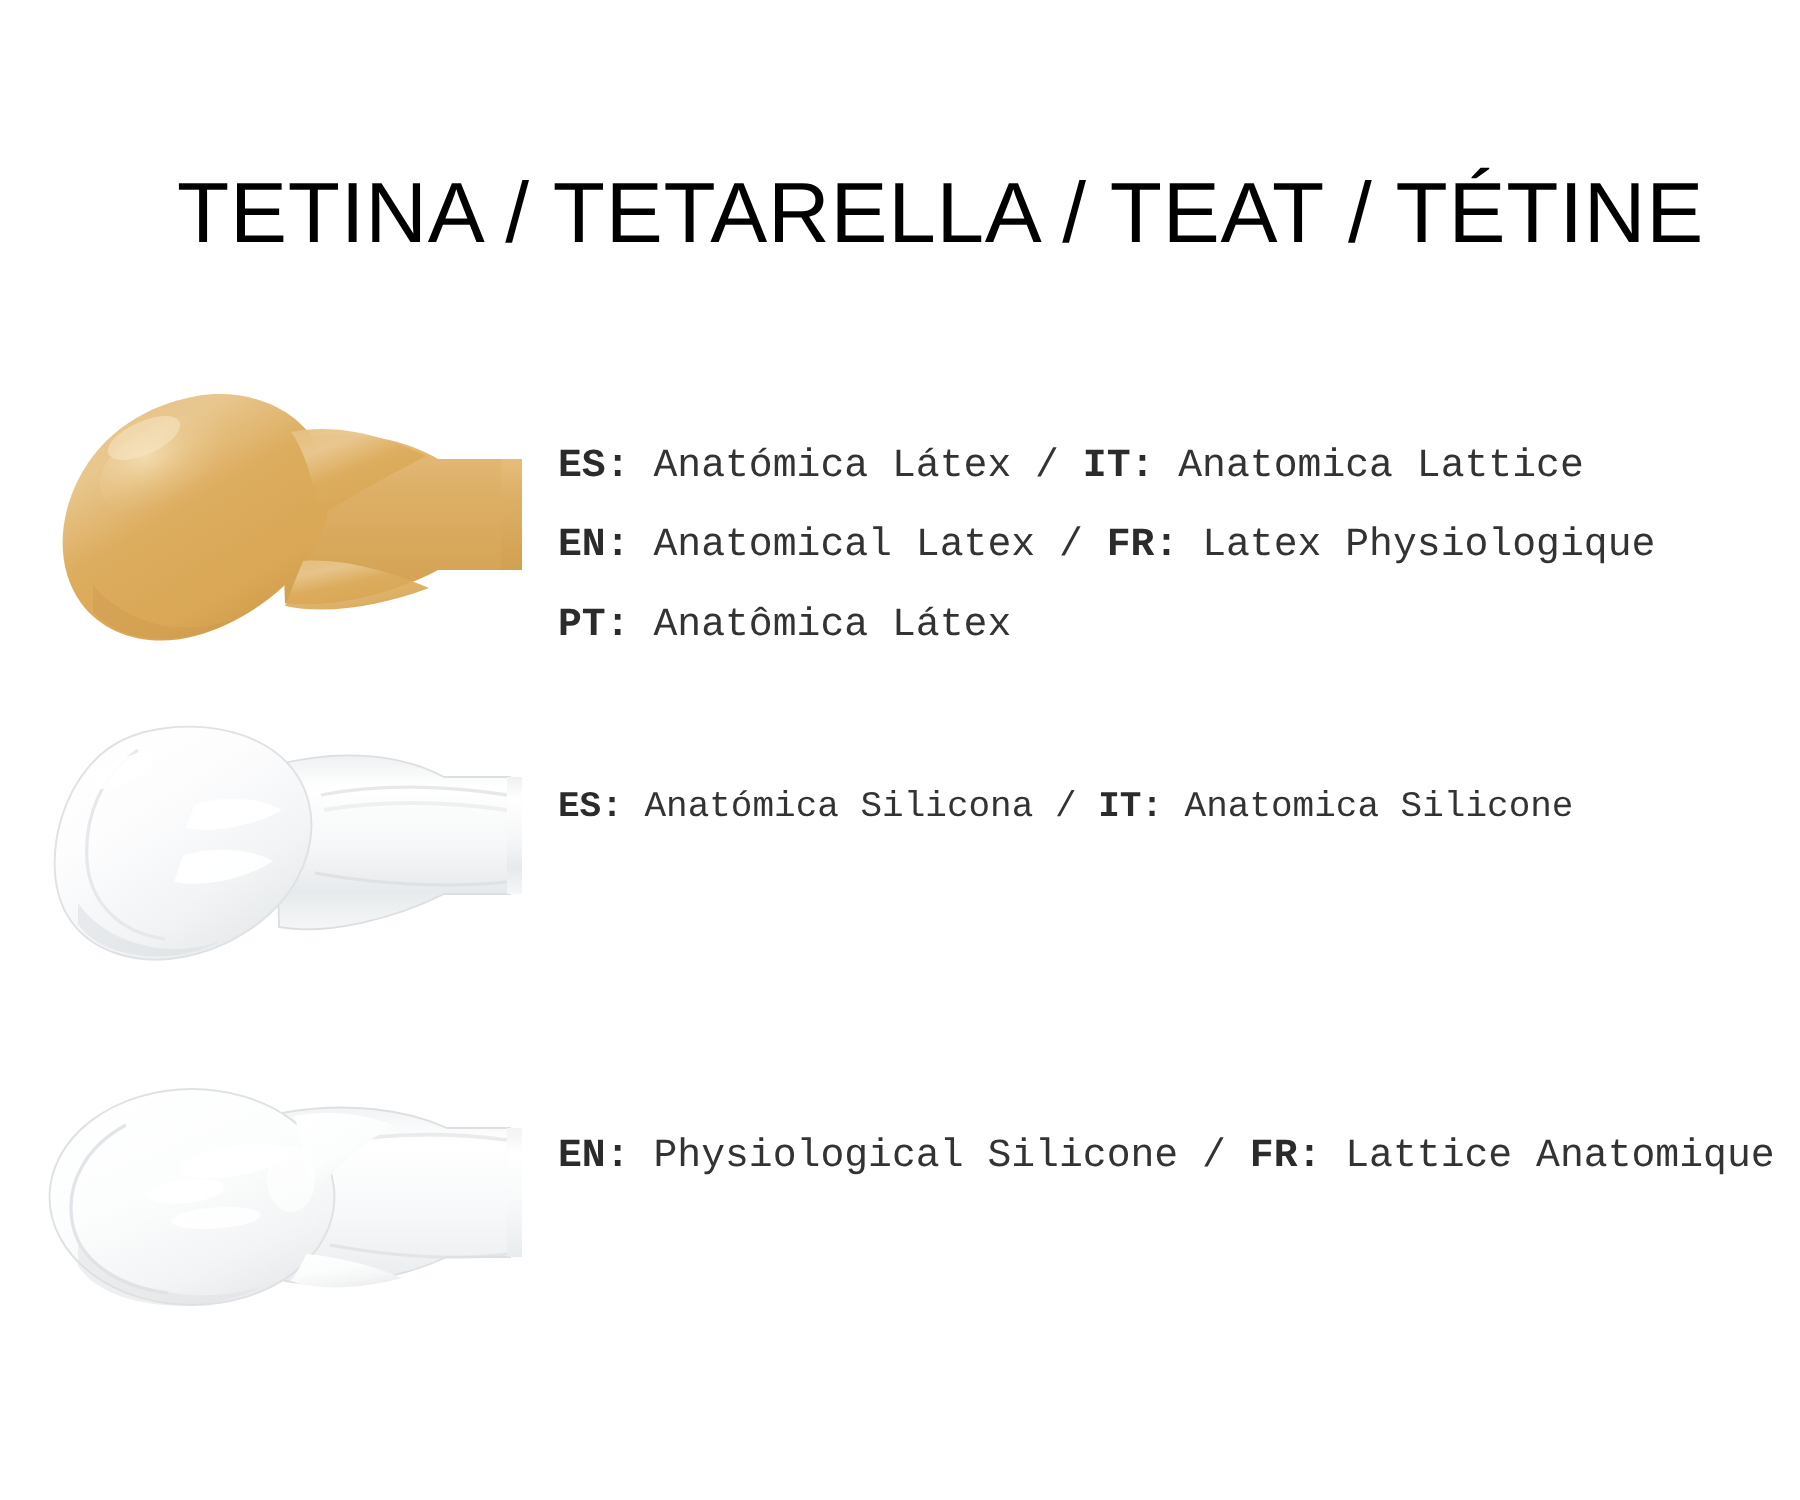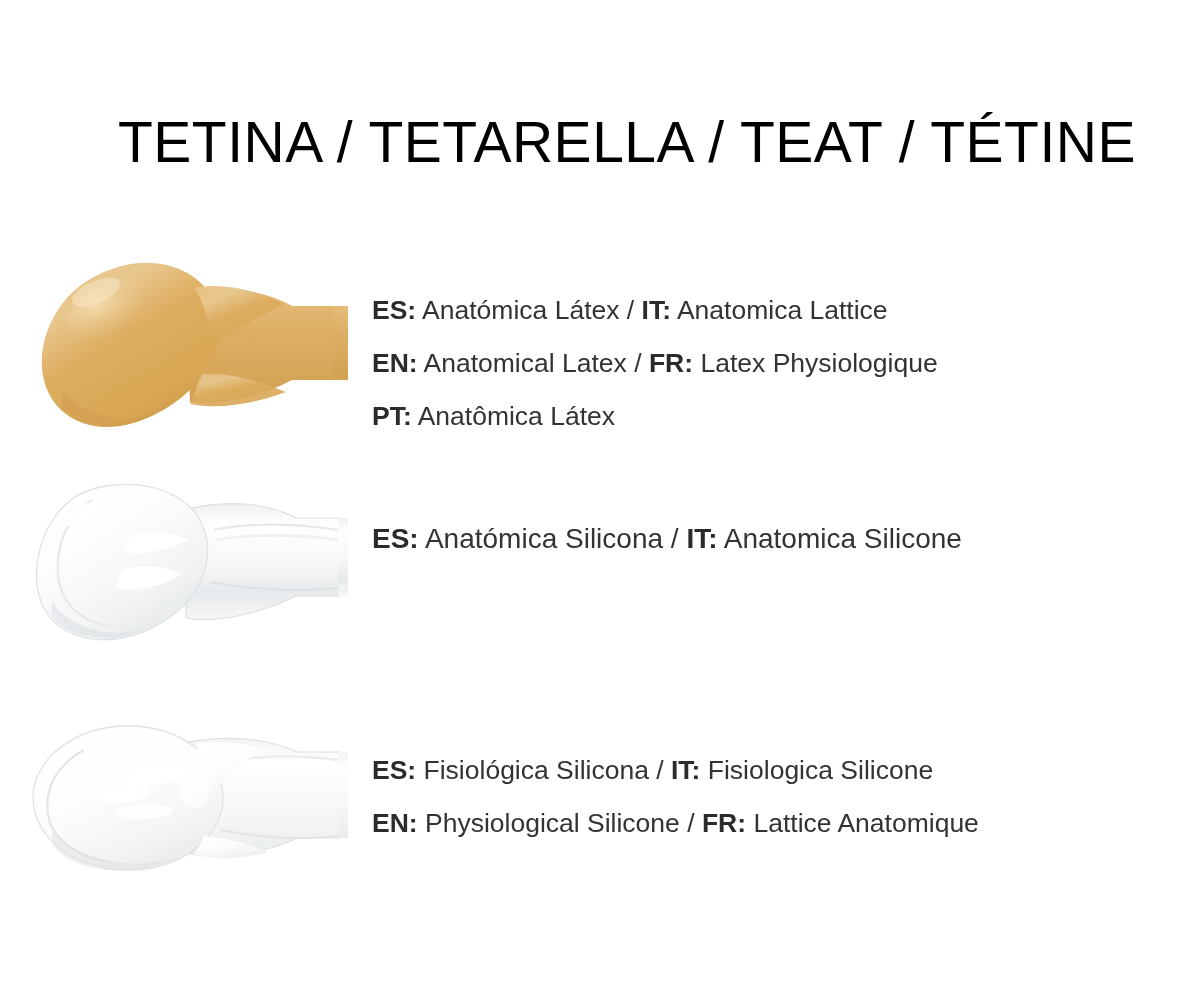--- a/index.html
+++ b/index.html
@@ -53,23 +53,24 @@
     left: 372px;
     top: 0;
     width: 810px;
   }
   .teat-line {
     font-size: 26.5px;
     line-height: 53px;
     color: #333333;
     white-space: nowrap;
     font-weight: 400;
+    font-family: Liberation Mono, monospace;
   }
   #row-0 .teat-line { font-size: 26.5px; }
-  #row-1 .teat-line { font-size: 28px; }
+  #row-1 .teat-line { font-size: 24px; }
   #row-2 .teat-line { font-size: 26.5px; }
 
   .teat-line .lang {
     font-weight: 700;
     color: #2b2b2b;
   }
   .teat-line .sep {
     color: #333333;
   }
   #row-0 .teat-text { padding-top: 36px; }
@@ -225,19 +226,16 @@
       <ellipse cx="126" cy="100" rx="30" ry="7" fill="#ffffff" opacity="0.85" transform="rotate(-4 126 100)"></ellipse>
       <ellipse cx="176" cy="74" rx="16" ry="22" fill="#ffffff" opacity="0.65"></ellipse>
 
       <path d="M34,118 C56,146 108,160 156,146 C118,166 54,162 34,132 Z" fill="#dde0e2" opacity="0.5"></path>
       <rect x="320" y="40" width="10" height="86" fill="url(#silPStem)"></rect>
     </svg>
   </div>
 
   <div class="teat-text">
     <div class="teat-line">
-      <span class="lang">ES:</span><span> Fisiológica Silicona</span><span class="sep"> / </span><span class="lang">IT:</span><span> Fisiologica Silicone</span>
-    </div>
-    <div class="teat-line">
       <span class="lang">EN:</span><span> Physiological Silicone</span><span class="sep"> / </span><span class="lang">FR:</span><span> Lattice Anatomique</span>
     </div>
   </div>
 </div>
 
 </body></html>

